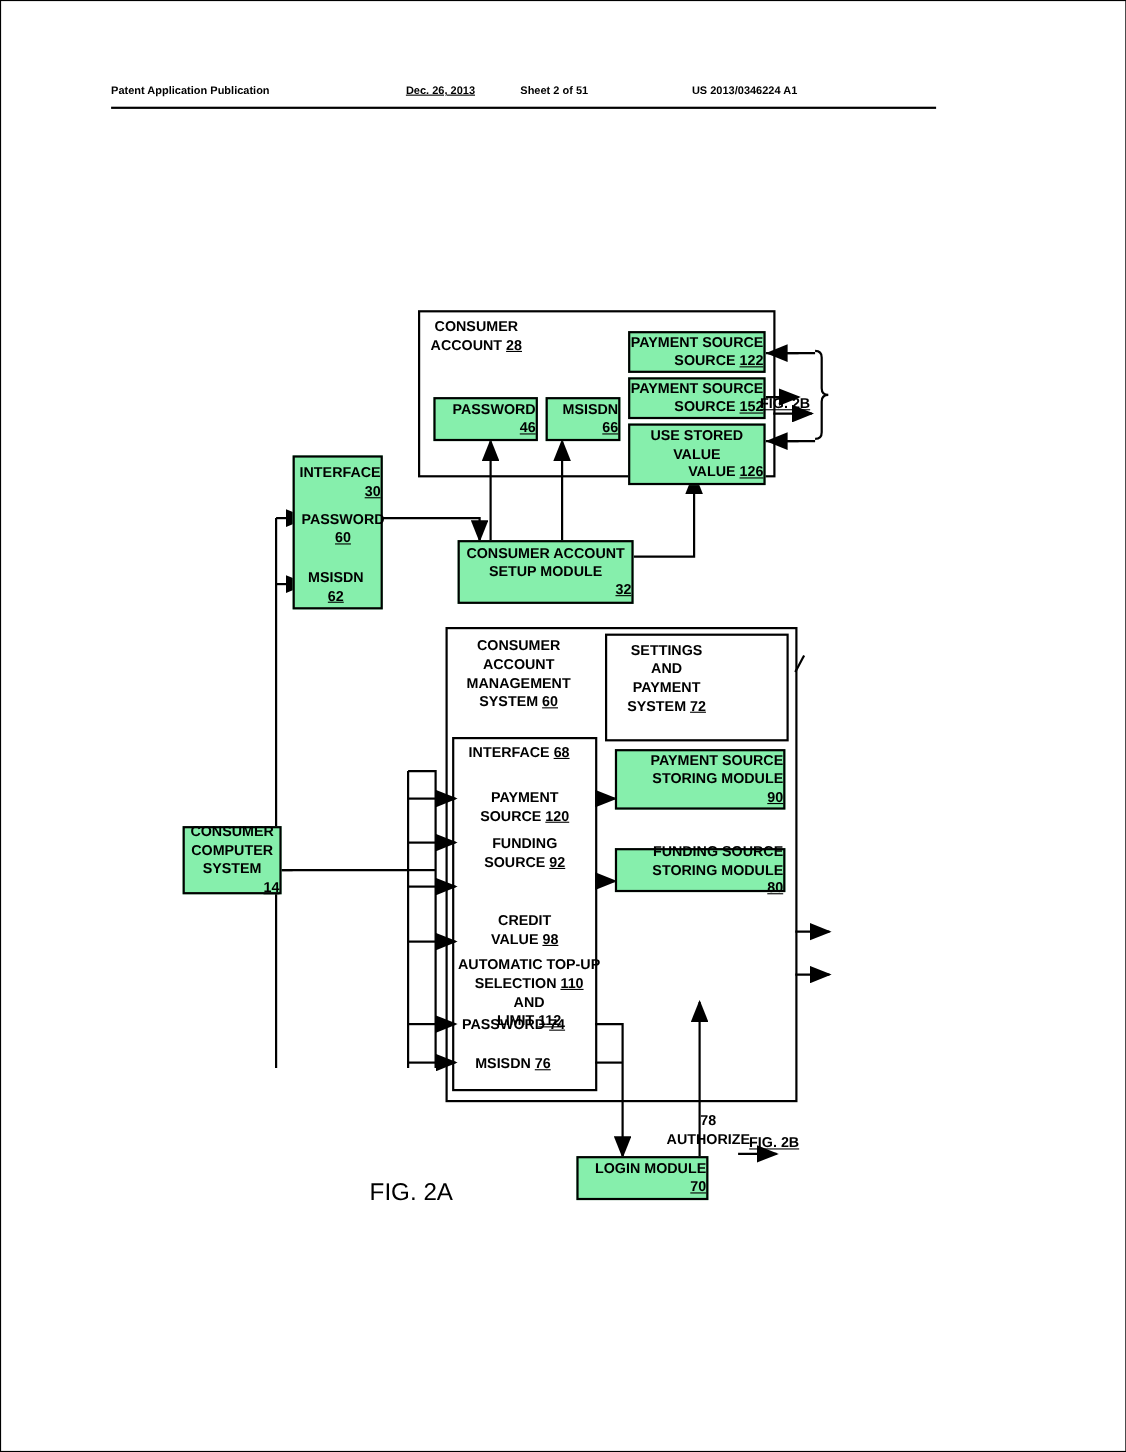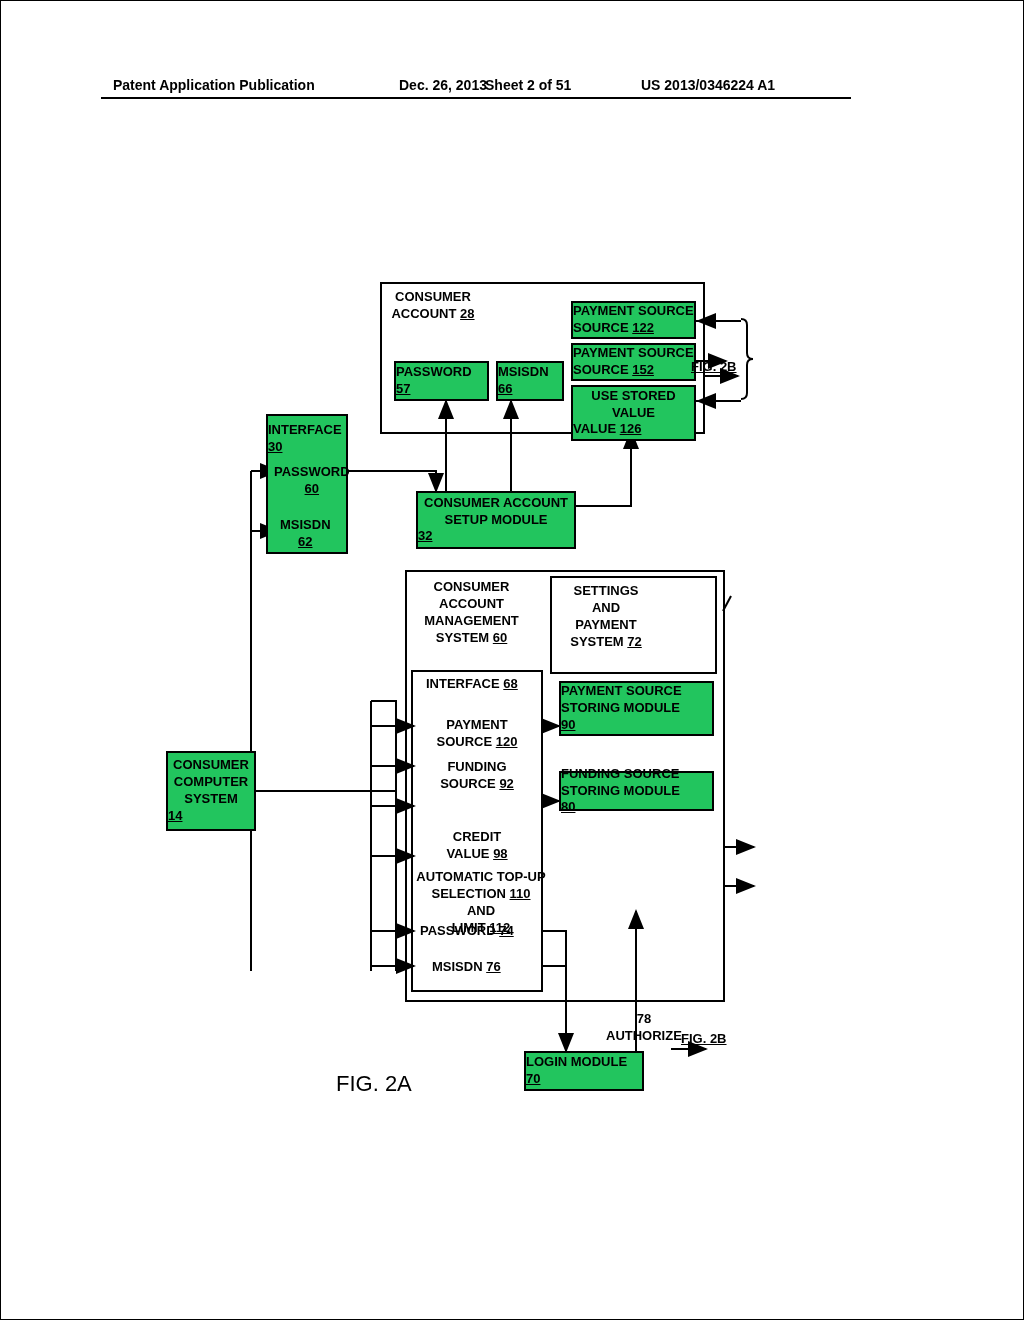--- a/index.html
+++ b/index.html
@@ -20,48 +20,47 @@
   .header-line {
     position: absolute;
     top: 96px;
     left: 100px;
     width: 750px;
     border-top: 2px solid #000;
   }
   .header-text {
     position: absolute;
     top: 76px;
-    font-size: 14px;
-    font-weight: bold;
-    margin-left: 12px;
+    font-size: 10px;
+    font-weight: bold;
   }
   .hpub { left: 100px; }
-  .hdate { left: 386px; }
+  .hdate { left: 368px; text-decoration: underline; }
   .hsheet { left: 472px; }
   .hnum { left: 628px; }
   
   .diagram {
     position: absolute;
     top: 270px;
     left: 135px;
     width: 620px;
     height: 850px;
   }
   
   .box {
     position: absolute;
     border: 2px solid #000;
     text-align: center;
     font-size: 13px;
     font-weight: bold;
-    background: #22c55e;
+    background: #86efac;
     display: flex;
     flex-direction: column;
     justify-content: center;
-    align-items: flex-start;
+    align-items: flex-end;
     line-height: 1.3;
   }
   .box .ref { text-decoration: underline; }
   
   .txt {
     position: absolute;
     font-size: 13px;
     font-weight: bold;
     text-align: center;
     line-height: 1.3;
@@ -180,21 +179,21 @@
 
       <path d="M 567,105 L 602,105" fill="none" stroke="#000" stroke-width="2" marker-end="url(#ah)"></path>
     </svg>
 
     <div class="txt" style="left:252px; top:18px; width:90px;">
       <span>CONSUMER ACCOUNT</span> <span class="ref">28</span>
     </div>
 
     <div class="box" style="left:258px; top:90px; width:95px; height:40px;">
       <span>PASSWORD</span>
-        <span class="ref">57</span>
+        <span class="ref">46</span>
     </div>
     <div class="box" style="left:360px; top:90px; width:68px; height:40px;">
       <span>MSISDN</span>
         <span class="ref">66</span>
     </div>
 
     <div class="box" style="left:435px; top:30px; width:125px; height:38px;">
       <span>PAYMENT SOURCE</span>
         <span>SOURCE <span class="ref">122</span></span>
     </div>
@@ -264,21 +263,21 @@
     </div>
 
     <div class="txt" style="left:284px; top:652px;">
       <span>PASSWORD</span> <span class="ref">74</span>
     </div>
 
     <div class="txt" style="left:296px; top:688px;">
       <span>MSISDN</span> <span class="ref">76</span>
     </div>
 
-    <div class="box" style="left:30px; top:480px; width:90px; height:80px;">
+    <div class="box" style="left:30px; top:480px; width:90px; height:62px;">
       <span>CONSUMER COMPUTER SYSTEM</span>
         <span class="ref">14</span>
     </div>
 
     <div class="txt" style="left:470px; top:740px;">
       <span>78</span><br><span>AUTHORIZE</span>
     </div>
 
     <div class="box" style="left:388px; top:780px; width:120px; height:40px;">
       <span>LOGIN MODULE</span>

